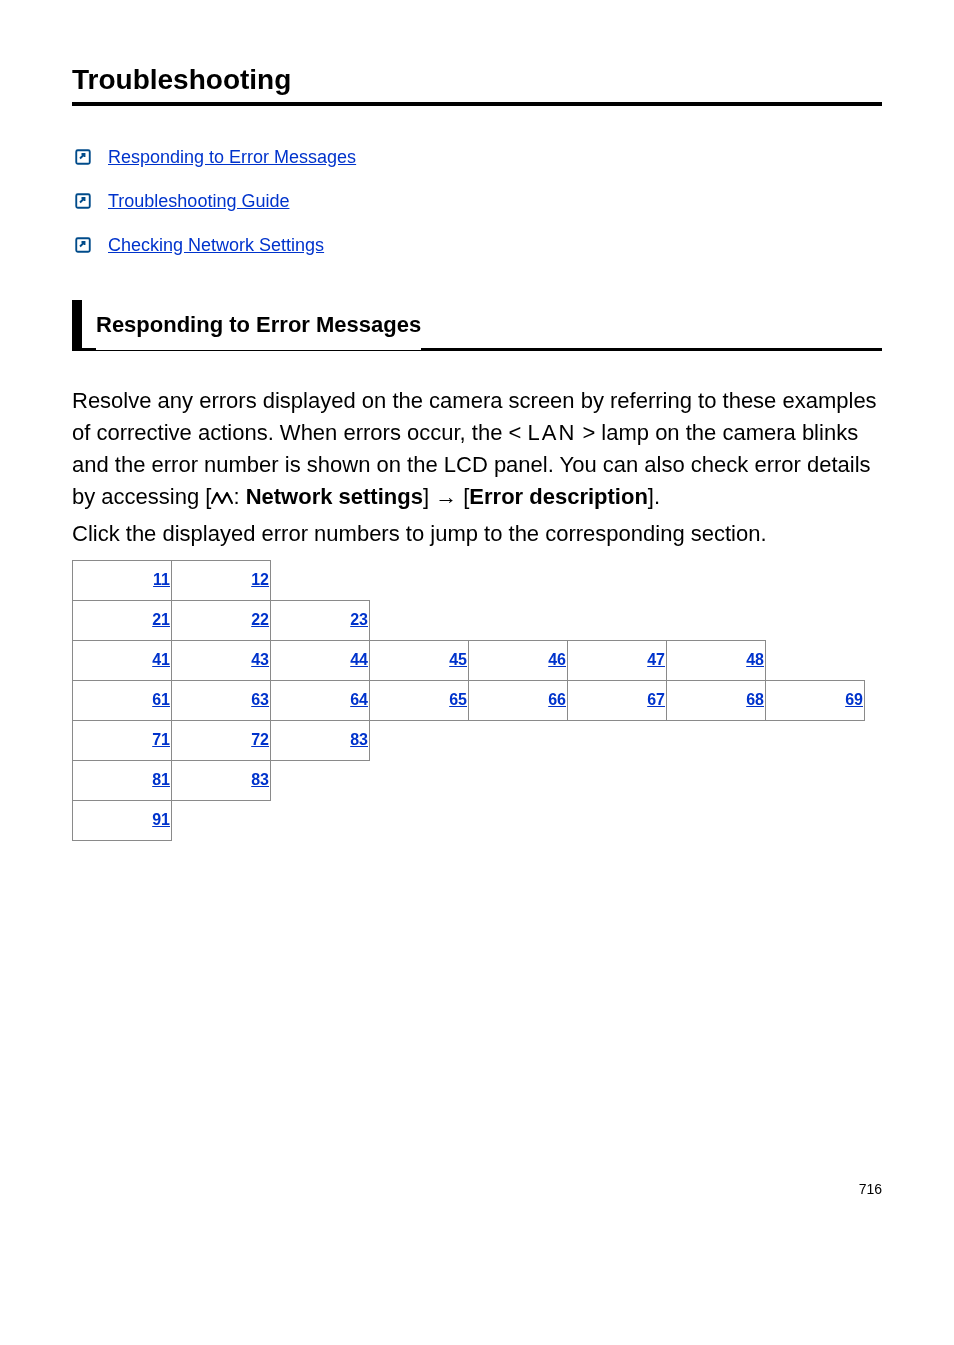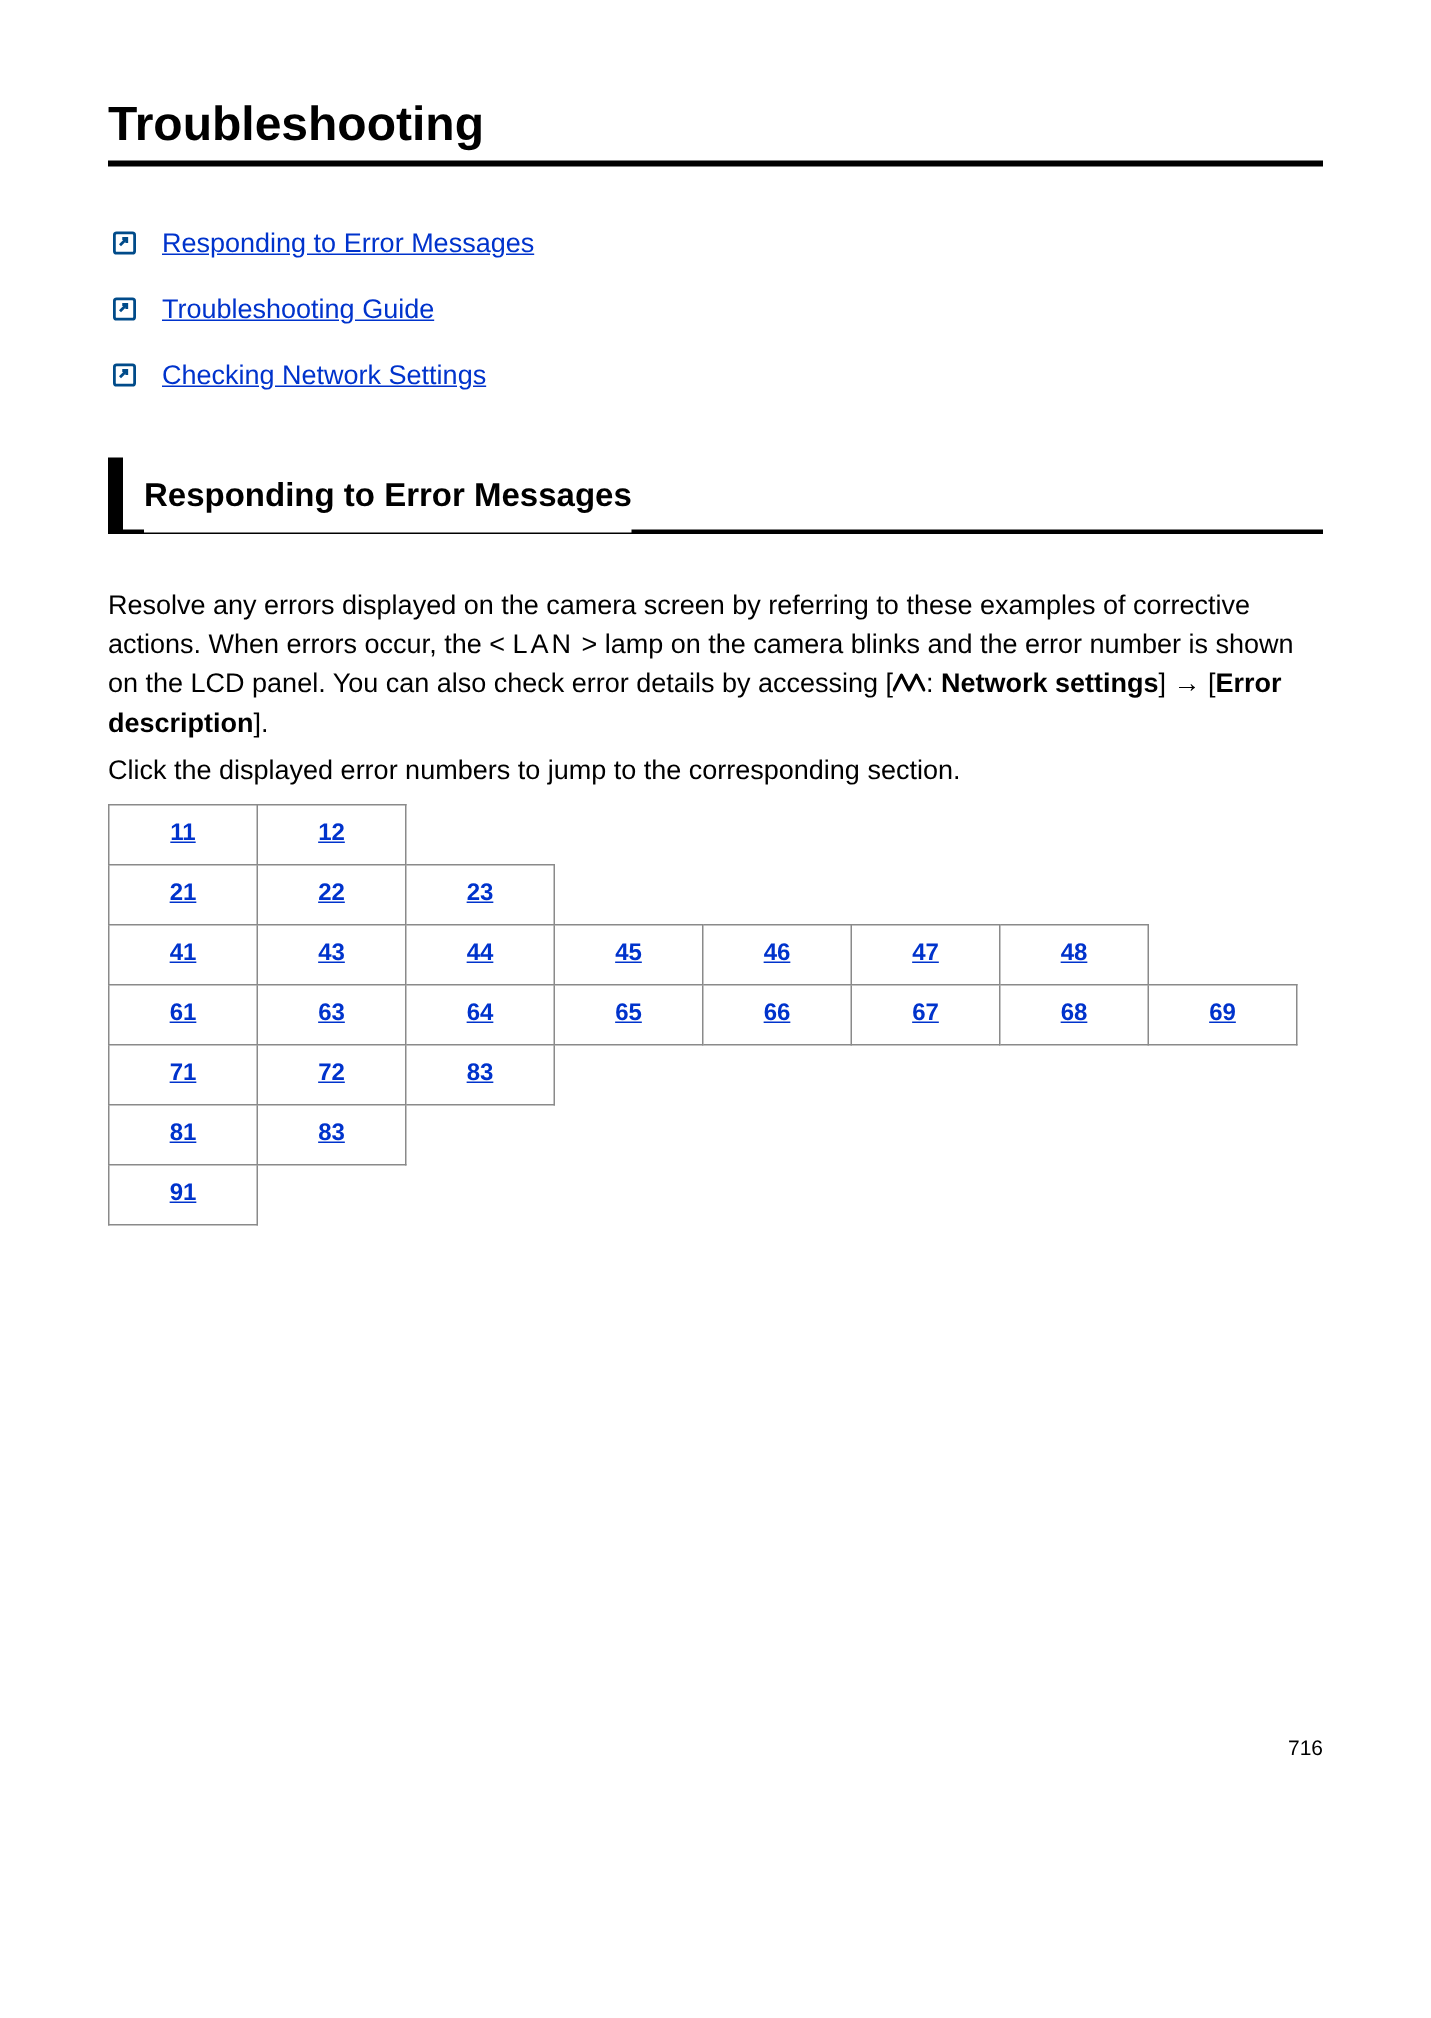--- a/index.html
+++ b/index.html
@@ -1,37 +1,37 @@
 <!DOCTYPE html>
 <html><head>
 <meta charset="utf-8">
 <style>
   * { box-sizing: border-box; }
   html, body { margin: 0; padding: 0; }
   body { font-family: Arial, Helvetica, sans-serif; color: #000; background: #fff; width: 954px; }
   .page { padding: 64px 72px 40px 72px; }
   .title-block { border-bottom: 4px solid #000; padding-bottom: 6px; margin-bottom: 40px; }
-  .title-text { font-size: 32px; font-weight: bold; margin-top: 16px; }
+  .title-text { font-size: 28px; font-weight: bold; margin-top: 16px; }
   .link-list { list-style: none; padding: 0; margin: 0 0 44px 0; }
   .link-list li { display: flex; align-items: center; margin: 0 0 22px 0; }
   .li-icon { display: inline-flex; width: 22px; height: 22px; align-items: center; justify-content: center; margin-right: 14px; color: #004b8a; }
   .li-icon svg { width: 18px; height: 18px; }
   .link-anchor { color: #0033cc; text-decoration: underline; font-size: 18px; cursor: pointer; }
   .section-bar { width: 10px; background: #000; margin-right: 14px; }
   .section-head-text { background: #fff; color: #000; font-size: 22px; font-weight: bold; padding: 12px 0; flex: 0 0 auto; }
   .section-underline { border-bottom: 3px solid #000; margin-top: -2px; margin-bottom: 34px; }
   .section-row1 { display:flex; }
   .section-row1-left { flex-shrink:0; display:flex; }
-  .body-text { font-size: 18px; line-height: 1.45; margin: 0 0 4px 0; }
+  .body-text { font-size: 22px; line-height: 1.45; margin: 0 0 4px 0; }
   .inline-icon { vertical-align: baseline; font-family: Arial, sans-serif; letter-spacing: 2px; font-weight: 500; }
   .net-icon { display:inline-block; vertical-align: middle; }
   .bold { font-weight: bold; }
   .table-wrap { margin-top: 10px; }
   table.err { border-collapse: collapse; }
-  table.err td { border: 1px solid #8a8a8a; width: 99px; height: 40px; text-align: center; vertical-align: middle; }
+  table.err td { border: 1px solid #8a8a8a; width: 99px; height: 40px; text-align: right; vertical-align: middle; }
   table.err td.hidden { border: none; }
   table.err a { color: #0033cc; text-decoration: underline; font-weight: bold; font-size: 16px; cursor: pointer; }
   .page-num { text-align: right; font-size: 14px; color: #000; margin-top: 340px; }
 </style>
 </head>
 <body>
 
 <div class="page">
   <div class="title-block">
     <span class="title-text">Troubleshooting</span>

